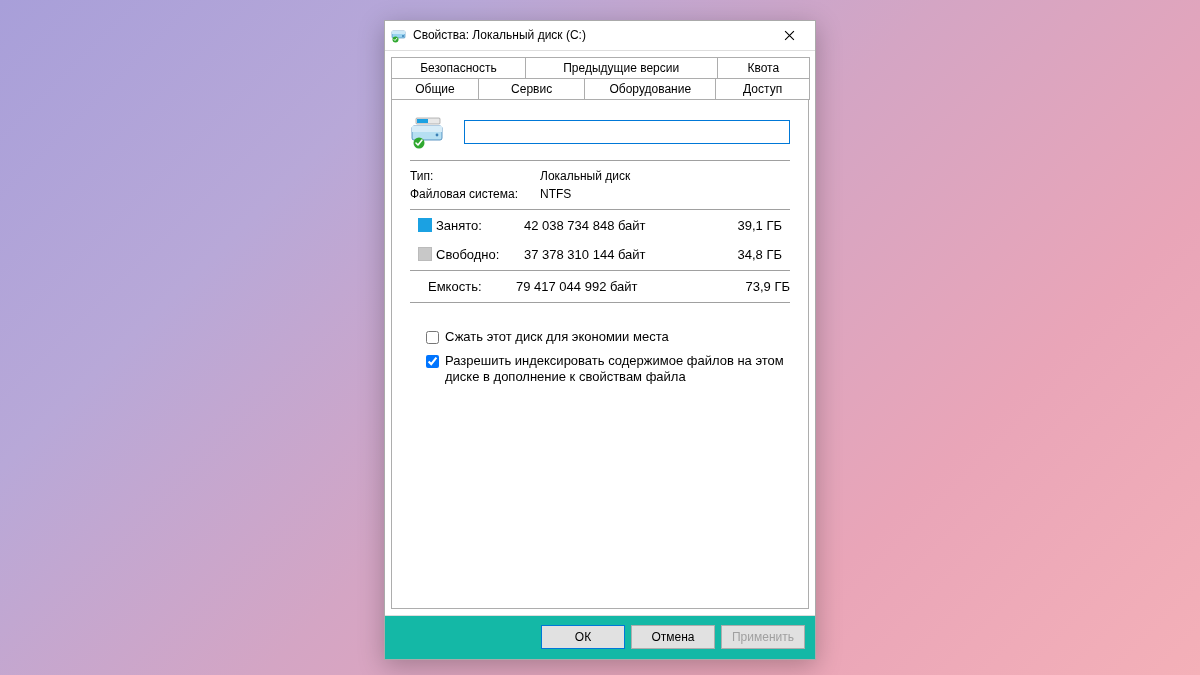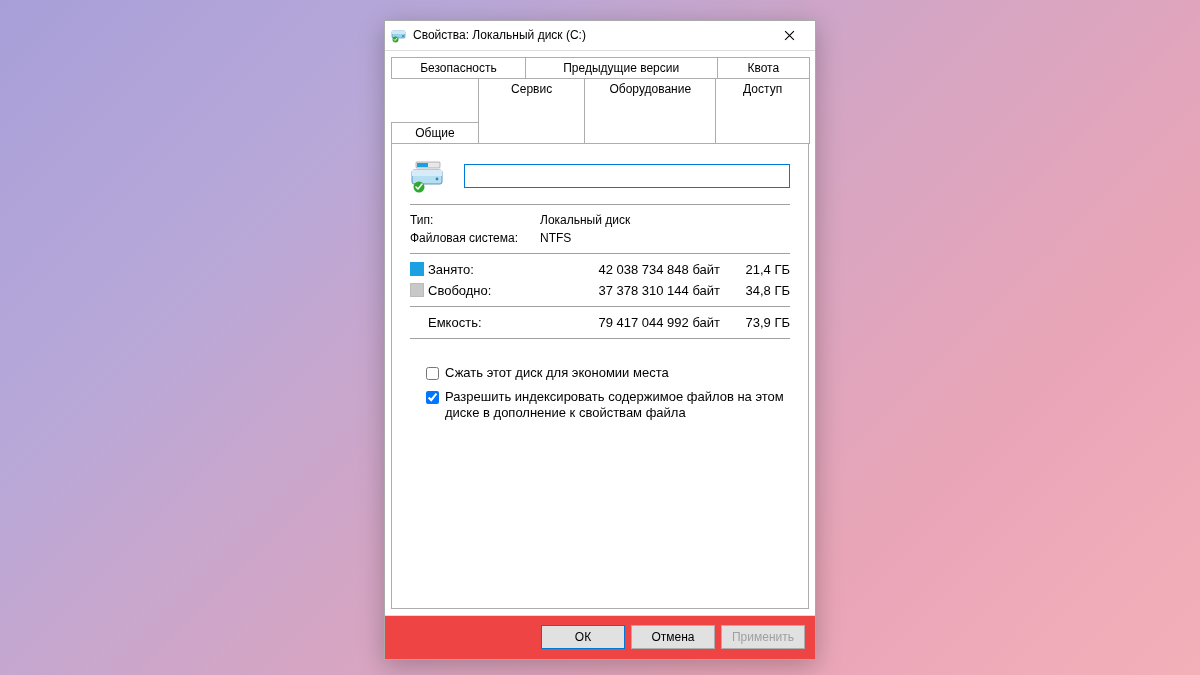--- a/index.html
+++ b/index.html
@@ -51,21 +51,20 @@
     text-align: center;
     margin-right: -1px;
     position: relative;
     cursor: pointer;
   }
   .tabrow2 { margin-top: -1px; }
   .tab.active {
     background: #fff;
     border-bottom: 1px solid #fff;
     z-index: 3;
-    margin-top: 44px;
   }
   .tabrow1 .tab { z-index: 1; }
   .tabrow2 .tab { z-index: 2; }
 
   .tabpanel {
     border: 1px solid #adadad;
     margin: -1px 6px 6px 6px;
     padding: 14px 18px 10px 18px;
     flex: 1;
     background: #fff;
@@ -82,29 +81,29 @@
     font-family: inherit; font-size: 13px;
   }
 
   .hr { border: none; border-top: 1px solid #a0a0a0; margin: 8px 0; }
 
   .info-grid { display: grid; grid-template-columns: 130px 1fr; row-gap: 4px; margin: 6px 0; font-size: 12px; }
 
   .space-grid {
     display: grid;
     grid-template-columns: 18px 88px 1fr 70px;
-    row-gap: 6px;
-    align-items: center;
-    margin: 8px 0;
+    row-gap: 14px;
+    align-items: center;
+    margin: 8px 8px;
     font-size: 13px;
   }
   .swatch { width: 14px; height: 14px; border: 1px solid #888; }
   .swatch.used { background: #1ba1e2; border-color:#1ba1e2; }
   .swatch.free { background: #c8c8c8; border-color:#bbb; }
-  .bytes { text-align: right; white-space: nowrap; }
+  .bytes { text-align: left; white-space: nowrap; }
   .gb { text-align: right; white-space: nowrap; }
 
   .cap-grid {
     display: grid;
     grid-template-columns: 18px 88px 1fr 70px;
     margin: 8px 0;
     font-size: 13px;
   }
 
   .chart-area { position: relative; height: 120px; margin-top: 6px; }
@@ -131,21 +130,21 @@
   }
 
   .checks { margin-top: 26px; font-size: 13px; }
   .check { display: flex; align-items: flex-start; margin-bottom: 8px; padding-left: 16px; }
   .check input { margin-right: 6px; margin-top: 2px; width:13px; height:13px; }
   .check label { line-height: 1.25; }
 
   .footer {
     height: 44px;
     border-top: 1px solid #ddd;
-    background: #ef4444;
+    background: #14b8a6;
     display: flex;
     align-items: center;
     justify-content: flex-end;
     padding: 0 10px;
     gap: 6px;
   }
   .btn {
     min-width: 84px; height: 24px;
     background: #e1e1e1; border: 1px solid #adadad;
     font-family: inherit; font-size: 12px;
@@ -218,21 +217,21 @@
       <span>Файловая система:</span>
       <span>NTFS</span>
     </div>
 
     <hr class="hr">
 
     <div class="space-grid">
       <span class="swatch used"></span>
       <span>Занято:</span>
       <span class="bytes">42 038 734 848 байт</span>
-      <span class="gb">21,4 ГБ</span>
+      <span class="gb">39,1 ГБ</span>
 
       <span class="swatch free"></span>
       <span>Свободно:</span>
       <span class="bytes">37 378 310 144 байт</span>
       <span class="gb">34,8 ГБ</span>
     </div>
 
     <hr class="hr">
 
     <div class="cap-grid">

